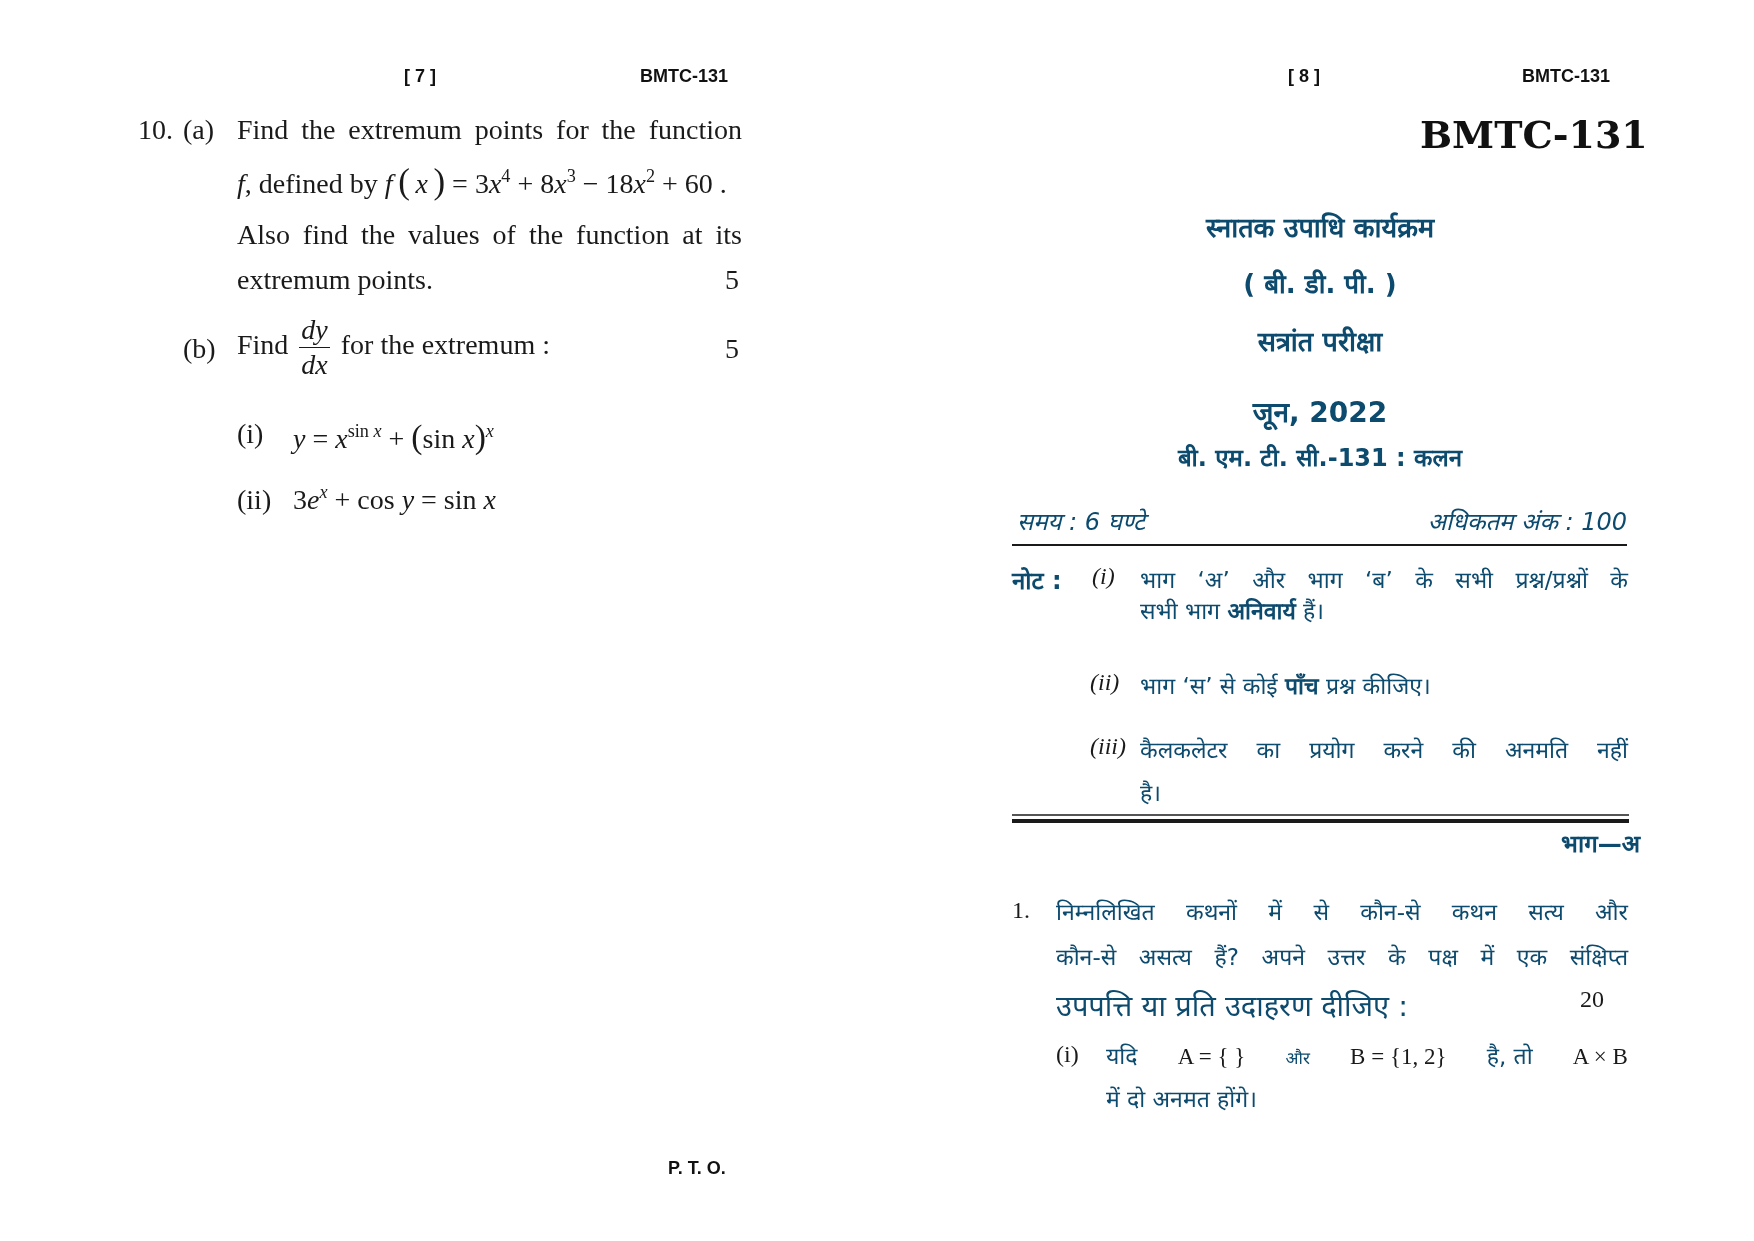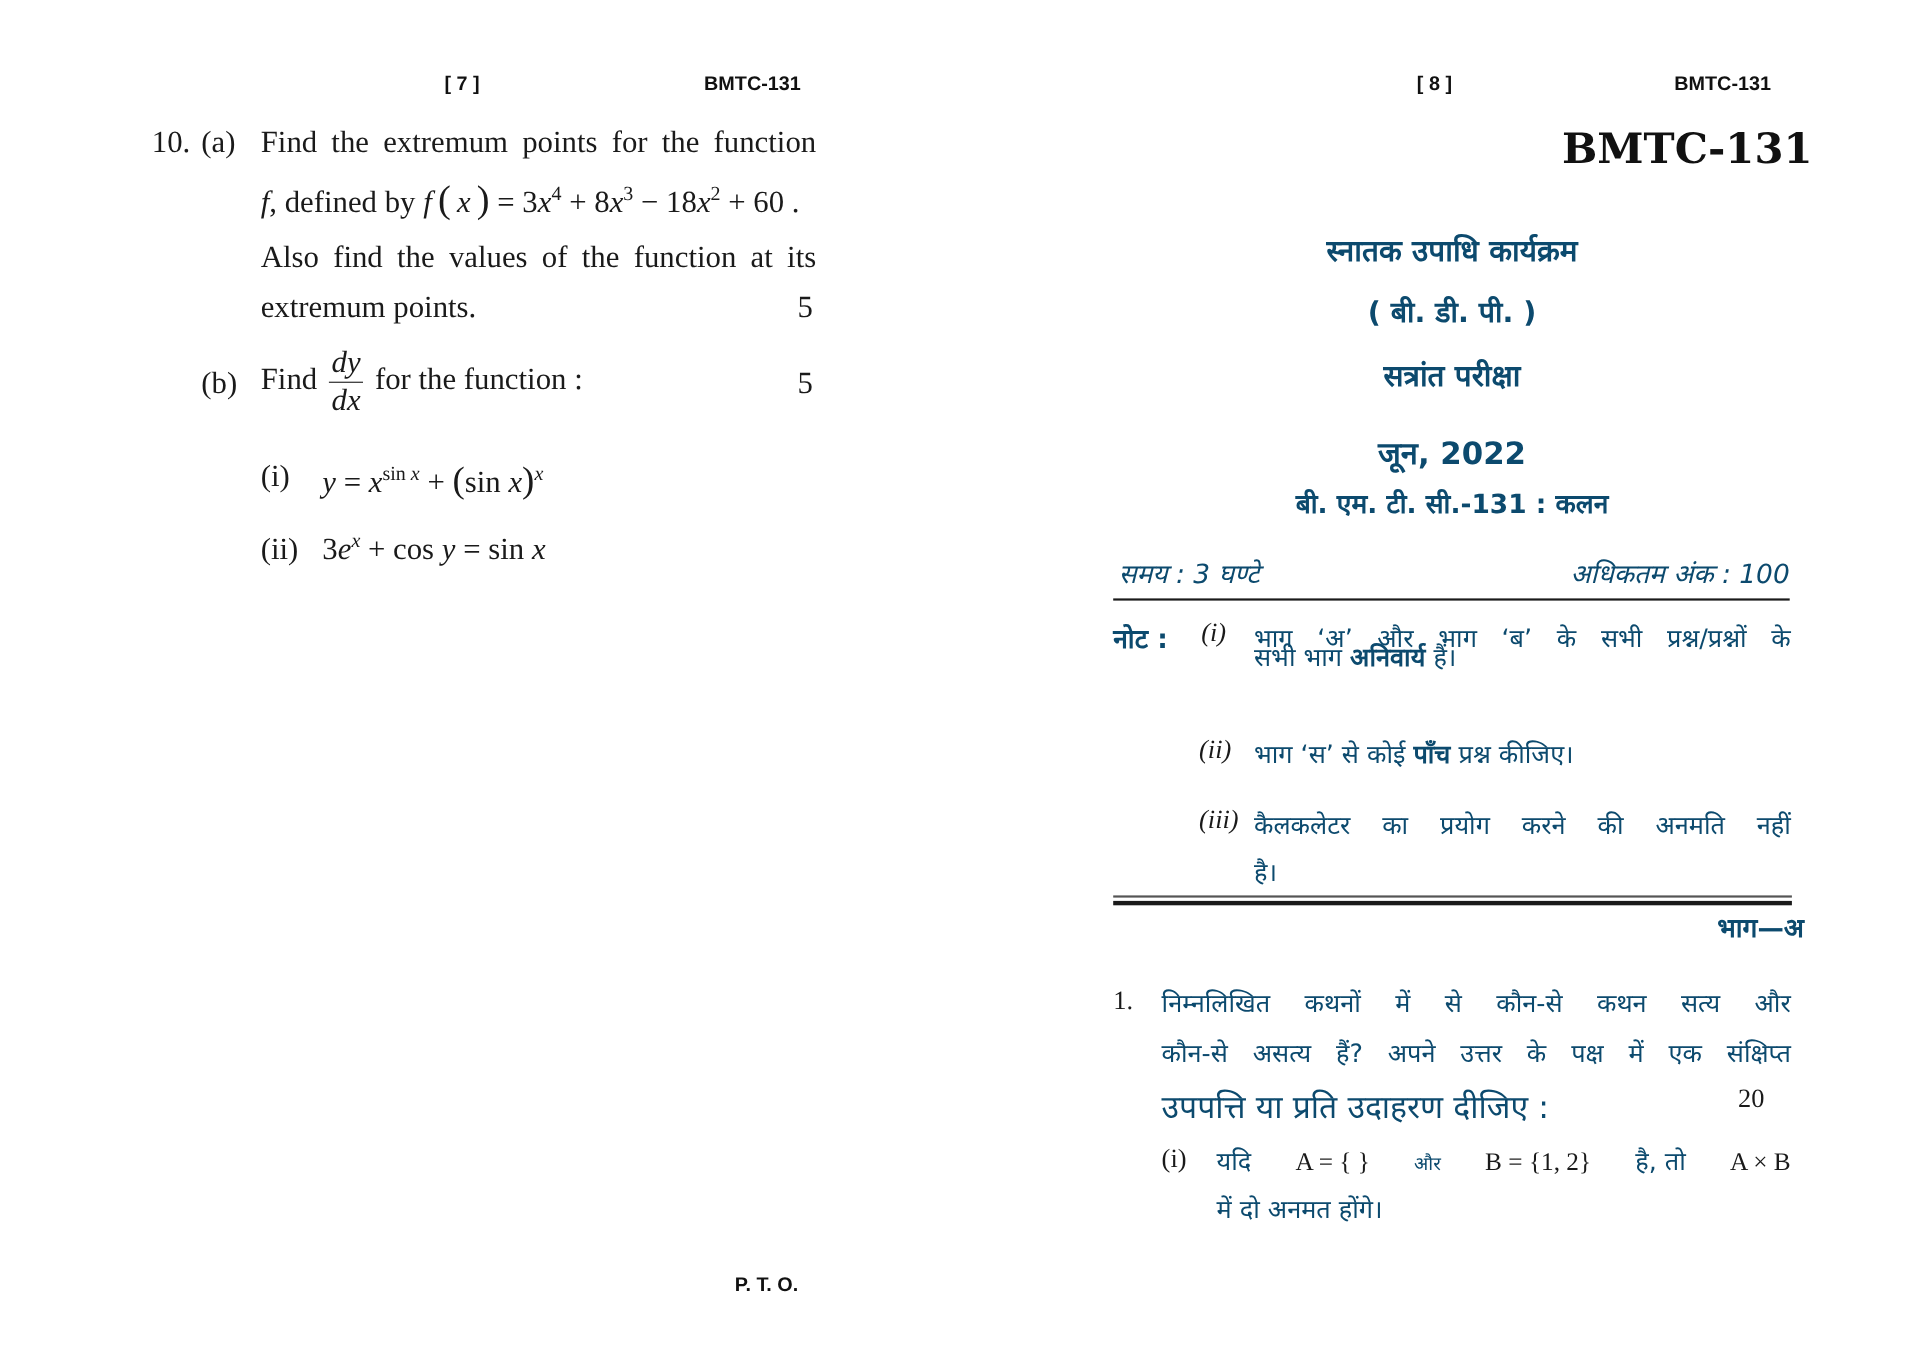--- a/index.html
+++ b/index.html
@@ -70,21 +70,21 @@
     <div class="abs serif" style="left:237px; top:264px;">extremum points.</div>
     <div class="abs serif" style="left:725px; top:264px;">5</div>
 
     <div class="abs serif" style="left:183px; top:333px;">(b)</div>
     <div class="abs serif" style="left:237px; top:316px; white-space:nowrap;">
       <span>Find</span>
       <span class="frac">
         <span class="num">dy</span>
         <span class="den">dx</span>
       </span>
-      <span>for the function :</span>
+      <span>for the extremum :</span>
     </div>
     <div class="abs serif" style="left:725px; top:333px;">5</div>
 
     <div class="abs serif" style="left:237px; top:418px;">(i)</div>
     <div class="abs serif" style="left:293px; top:418px; white-space:nowrap;">
       <i>y</i> = <i>x</i><sup><span style="font-style:normal;">sin</span> <i>x</i></sup> + <span style="font-size:1.2em;">(</span>sin <i>x</i><span style="font-size:1.2em;">)</span><sup><i>x</i></sup>
     </div>
 
     <div class="abs serif" style="left:237px; top:484px;">(ii)</div>
     <div class="abs serif" style="left:293px; top:484px; white-space:nowrap;">
@@ -101,30 +101,30 @@
   <div class="abs hdr" style="left:1522px; top:66px;">BMTC-131</div>
 
   <div class="abs" style="left:1420px; top:112px; font-family:'DejaVu Serif','Liberation Serif',serif; font-weight:bold; font-size:38px; color:#111;">BMTC-131</div>
 
   <div class="abs hindi bold" style="left:1000px; width:640px; text-align:center; top:208px; font-size:27px;">स्नातक उपाधि कार्यक्रम</div>
   <div class="abs hindi bold" style="left:1000px; width:640px; text-align:center; top:265px; font-size:26px;">( बी. डी. पी. )</div>
   <div class="abs hindi bold" style="left:1000px; width:640px; text-align:center; top:322px; font-size:27px;">सत्रांत परीक्षा</div>
   <div class="abs hindi bold" style="left:1000px; width:640px; text-align:center; top:392px; font-size:28px;">जून, 2022</div>
   <div class="abs hindi bold" style="left:1000px; width:640px; text-align:center; top:440px; font-size:24px;">बी. एम. टी. सी.-131 : कलन</div>
 
-  <div class="abs hindi italic" style="left:1017px; top:504px; font-size:24px;">समय : 3 घण्टे</div>
+  <div class="abs hindi italic" style="left:1017px; top:504px; font-size:24px;">समय : 6 घण्टे</div>
   <div class="abs hindi italic" style="left:1385px; top:504px; width:242px; text-align:right; font-size:24px;">अधिकतम अंक : 100</div>
 
   <div class="rule" style="left:1012px; top:544px; width:615px; height:2px;"></div>
 
   <div>
     <div class="abs hindi bold" style="left:1012px; top:563px; font-size:24px;">नोट :</div>
     <div class="abs serif italic" style="left:1092px; top:563px; font-size:24px;">(i)</div>
     <div class="abs hindi justify" style="left:1140px; top:563px; width:488px; font-size:23px;">भाग ‘अ’ और भाग ‘ब’ के सभी प्रश्न/प्रश्नों के</div>
-    <div class="abs hindi" style="left:1140px; top:580px; font-size:23px;"><span>सभी भाग </span><span class="bold">अनिवार्य</span><span> हैं।</span></div>
+    <div class="abs hindi" style="left:1140px; top:594px; font-size:23px;"><span>सभी भाग </span><span class="bold">अनिवार्य</span><span> हैं।</span></div>
 
     <div class="abs serif italic" style="left:1090px; top:669px; font-size:24px;">(ii)</div>
     <div class="abs hindi" style="left:1140px; top:669px; font-size:23px;"><span>भाग ‘स’ से कोई </span><span class="bold">पाँच</span><span> प्रश्न कीजिए।</span></div>
 
     <div class="abs serif italic" style="left:1090px; top:733px; font-size:24px;">(iii)</div>
     <div class="abs hindi justify" style="left:1140px; top:733px; width:488px; font-size:23px;">कैलकलेटर का प्रयोग करने की अनमति नहीं</div>
     <div class="abs hindi" style="left:1140px; top:776px; font-size:23px;">है।</div>
   </div>
 
   <div class="rule" style="left:1012px; top:814px; width:617px; height:1.5px; background:#555;"></div>

